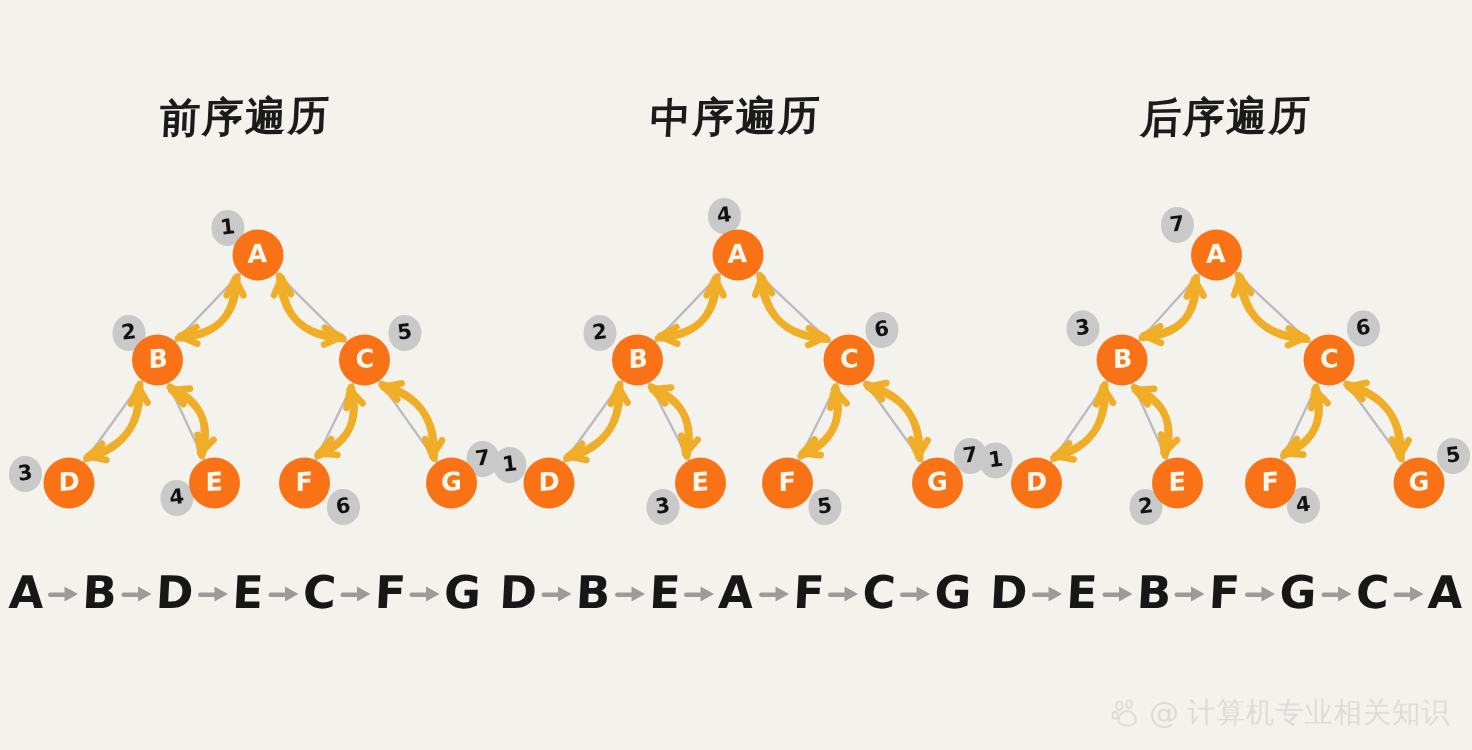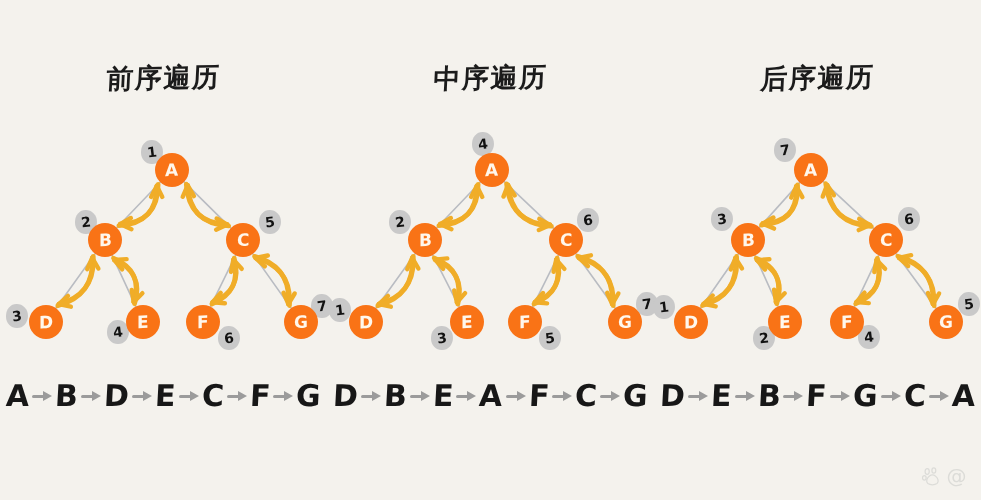--- a/index.html
+++ b/index.html
@@ -482,13 +482,14 @@
 </div>
 
 <div class="watermark">
   <svg class="wm-paw" viewBox="0 0 24 24">
     <ellipse cx="6.2" cy="6.5" rx="2.5" ry="3.4" fill="none" stroke="#dcdcd8" stroke-width="1.5"></ellipse>
     <ellipse cx="14.2" cy="5.3" rx="2.3" ry="3.2" fill="none" stroke="#dcdcd8" stroke-width="1.5"></ellipse>
     <ellipse cx="2.8" cy="14.2" rx="2.2" ry="2.8" fill="none" stroke="#dcdcd8" stroke-width="1.5"></ellipse>
     <path d="M9 12 C5.5 14.5 4.5 19 7 21 C10 23 15 23 18 21 C20.5 19 19.5 14.5 16 12 C14 10.6 11 10.6 9 12 Z" fill="none" stroke="#dcdcd8" stroke-width="1.5"></path>
   </svg>
   <span class="wm-at">@</span>
+  <span>计算机专业相关知识</span>
 </div>
 
 </body></html>

